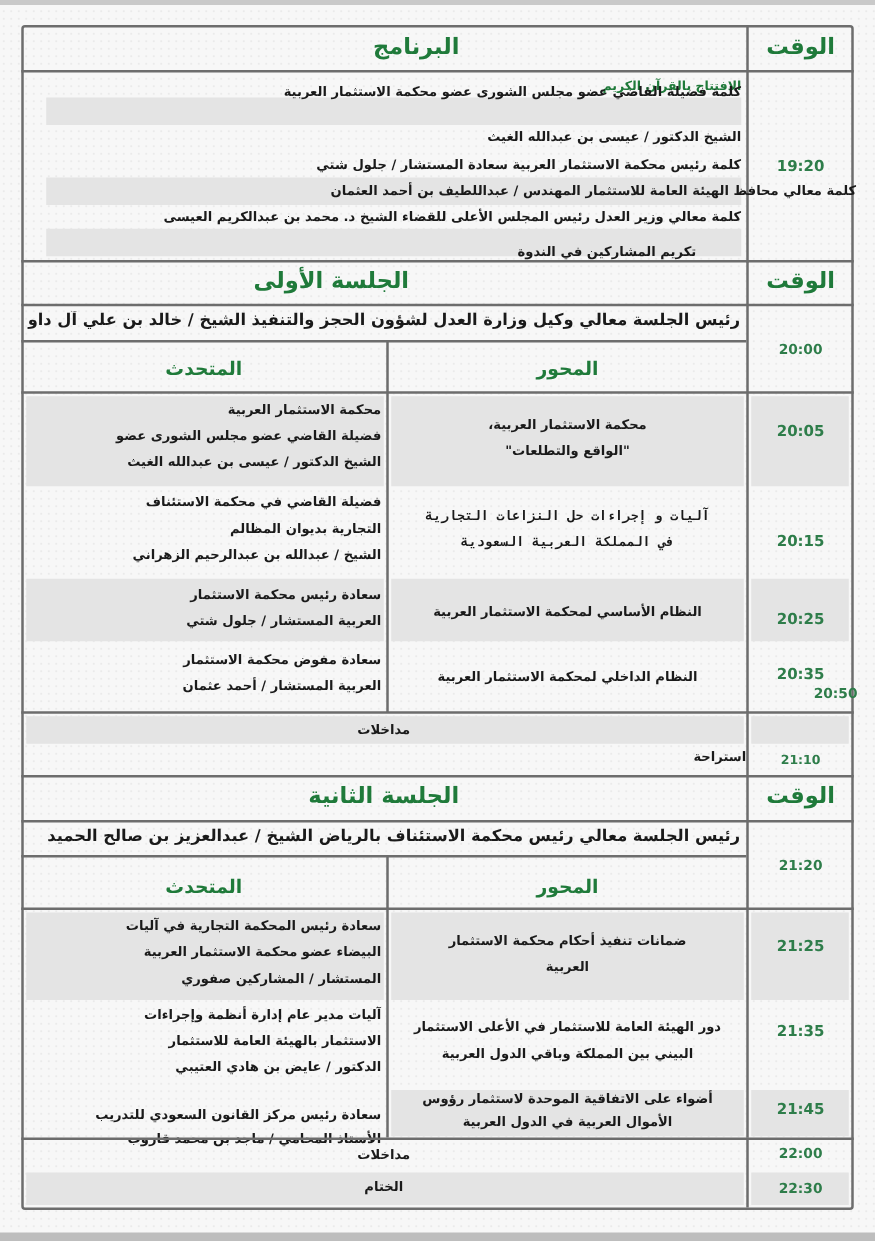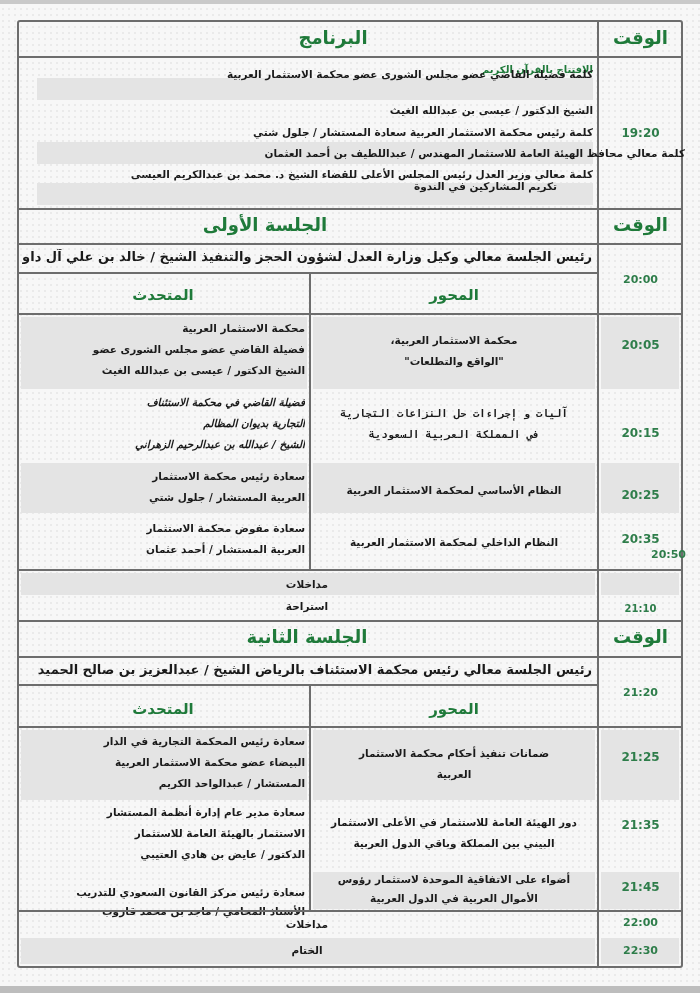--- a/index.html
+++ b/index.html
@@ -45,21 +45,21 @@
 <div class="cell shade" style="left:37px; top:78px; width:556px; height:22px;"></div>
 <div class="cell shade" style="left:37px; top:142px; width:556px; height:22px;"></div>
 <div class="cell shade" style="left:37px; top:183px; width:556px; height:22px;"></div>
 
 <div class="cell txt right green" style="left:37px; top:60px; width:556px; line-height:20px; font-size:10px;">الافتتاح بالقرآن الكريم</div>
 <div class="cell txt right" style="left:37px; top:64px; width:556px; line-height:20px;">كلمة فضيلة القاضي عضو مجلس الشورى عضو محكمة الاستثمار العربية</div>
 <div class="cell txt right" style="left:37px; top:100px; width:556px; line-height:20px;">الشيخ الدكتور / عيسى بن عبدالله الغيث</div>
 <div class="cell txt right" style="left:37px; top:122px; width:556px; line-height:20px;">كلمة رئيس محكمة الاستثمار العربية سعادة المستشار / جلول شتي</div>
 <div class="cell txt right" style="left:37px; top:143px; width:648px; line-height:20px;">كلمة معالي محافظ الهيئة العامة للاستثمار المهندس / عبداللطيف بن أحمد العثمان</div>
 <div class="cell txt right" style="left:37px; top:164px; width:556px; line-height:20px;">كلمة معالي وزير العدل رئيس المجلس الأعلى للقضاء الشيخ د. محمد بن عبدالكريم العيسى</div>
-<div class="cell txt right" style="left:37px; top:176px; width:520px; line-height:20px;">تكريم المشاركين في الندوة</div>
+<div class="cell txt right" style="left:37px; top:192px; width:520px; line-height:20px;">تكريم المشاركين في الندوة</div>
 <div class="time" style="top:126px;">19:20</div>
 <div class="hline" style="top:208px;"></div>
 
 <div class="vline" style="left:597px; top:208px; height:362px;"></div>
 <div class="title" style="left:598px; width:85px; top:214px; font-size:18px;">الوقت</div>
 <div class="title" style="left:17px; width:496px; top:214px; font-size:18px;">الجلسة الأولى</div>
 <div class="hline" style="top:243px;"></div>
 
 <div class="cell chair" style="left:22px; top:249px; width:570px;">
   <span>رئيس الجلسة</span>
@@ -85,21 +85,21 @@
   <div>محكمة الاستثمار العربية</div>
   <div>فضيلة القاضي عضو مجلس الشورى عضو</div>
   <div>الشيخ الدكتور / عيسى بن عبدالله الغيث</div>
 </div>
 
 <div class="time" style="top:426px;">20:15</div>
 <div class="cell txt center" style="left:313px; top:404px; width:282px;font-family:Liberation Mono, monospace;">
   <div>آليات و إجراءات حل النزاعات التجارية</div>
   <div>في المملكة العربية السعودية</div>
 </div>
-<div class="cell txt right" style="left:25px; top:392px; width:280px;font-style:italic;">
+<div class="cell txt right" style="left:25px; top:392px; width:280px;">
   <div>فضيلة القاضي في محكمة الاستئناف</div>
   <div>التجارية بديوان المظالم</div>
   <div>الشيخ / عبدالله بن عبدالرحيم الزهراني</div>
 </div>
 
 <div class="cell shade" style="left:313px; top:463px; width:282px; height:50px;"></div>
 <div class="cell shade" style="left:21px; top:463px; width:286px; height:50px;"></div>
 <div class="cell shade" style="left:601px; top:463px; width:78px; height:50px;"></div>
 <div class="time" style="top:488px;">20:25</div>
 <div class="cell txt center" style="left:313px; top:480px; width:282px;">
@@ -119,21 +119,21 @@
   <div>العربية المستشار / أحمد عثمان</div>
 </div>
 <div class="hline" style="top:569px;"></div>
 
 <div class="vline" style="left:597px; top:569px; height:52px;"></div>
 <div class="cell shade" style="left:21px; top:573px; width:574px; height:22px;"></div>
 <div class="cell shade" style="left:601px; top:573px; width:78px; height:22px;"></div>
 <div class="time" style="top:548px; font-size:11px;padding-left:28px;">20:50</div>
 <div class="cell txt center" style="left:17px; top:574px; width:580px;">مداخلات</div>
 <div class="time" style="top:603px; font-size:10px;">21:10</div>
-<div class="cell txt center" style="left:17px; top:596px; width:580px;">استراحة</div>
+<div class="cell txt center" style="left:17px; top:596px; width:580px;text-align:right;">استراحة</div>
 <div class="hline" style="top:620px;"></div>
 
 <div class="vline" style="left:597px; top:620px; height:290px;"></div>
 <div class="title" style="left:598px; width:85px; top:626px; font-size:18px;">الوقت</div>
 <div class="title" style="left:17px; width:580px; top:626px; font-size:18px;">الجلسة الثانية</div>
 <div class="hline" style="top:656px;"></div>
 
 <div class="cell chair" style="left:22px; top:662px; width:570px;">
   <span>رئيس الجلسة</span>
   <span>معالي رئيس محكمة الاستئناف بالرياض الشيخ / عبدالعزيز بن صالح الحميد</span>
@@ -148,32 +148,32 @@
 
 <div class="cell shade" style="left:313px; top:730px; width:282px; height:70px;"></div>
 <div class="cell shade" style="left:21px; top:730px; width:286px; height:70px;"></div>
 <div class="cell shade" style="left:601px; top:730px; width:78px; height:70px;"></div>
 <div class="time" style="top:750px;">21:25</div>
 <div class="cell txt center" style="left:313px; top:743px; width:282px;">
   <div>ضمانات تنفيذ أحكام محكمة الاستثمار</div>
   <div>العربية</div>
 </div>
 <div class="cell txt right" style="left:25px; top:731px; width:280px;">
-  <div>سعادة رئيس المحكمة التجارية في الدار</div>
+  <div>سعادة رئيس المحكمة التجارية في آليات</div>
   <div>البيضاء عضو محكمة الاستثمار العربية</div>
-  <div>المستشار / عبدالواحد الكريم</div>
+  <div>المستشار / المشاركين صفوري</div>
 </div>
 
 <div class="time" style="top:818px;">21:35</div>
 <div class="cell txt center" style="left:313px; top:812px; width:282px;">
   <div>دور الهيئة العامة للاستثمار في الأعلى الاستثمار</div>
   <div>البيني بين المملكة وباقي الدول العربية</div>
 </div>
 <div class="cell txt right" style="left:25px; top:802px; width:280px;">
-  <div>سعادة مدير عام إدارة أنظمة المستشار</div>
+  <div>آليات مدير عام إدارة أنظمة وإجراءات</div>
   <div>الاستثمار بالهيئة العامة للاستثمار</div>
   <div>الدكتور / عايض بن هادي العتيبي</div>
 </div>
 
 <div class="cell shade" style="left:313px; top:872px; width:282px; height:37px;"></div>
 <div class="cell shade" style="left:601px; top:872px; width:78px; height:37px;"></div>
 <div class="time" style="top:880px;">21:45</div>
 <div class="cell txt center" style="left:313px; top:870px; width:282px; line-height:19px;">
   <div>أضواء على الاتفاقية الموحدة لاستثمار رؤوس</div>
   <div>الأموال العربية في الدول العربية</div>

